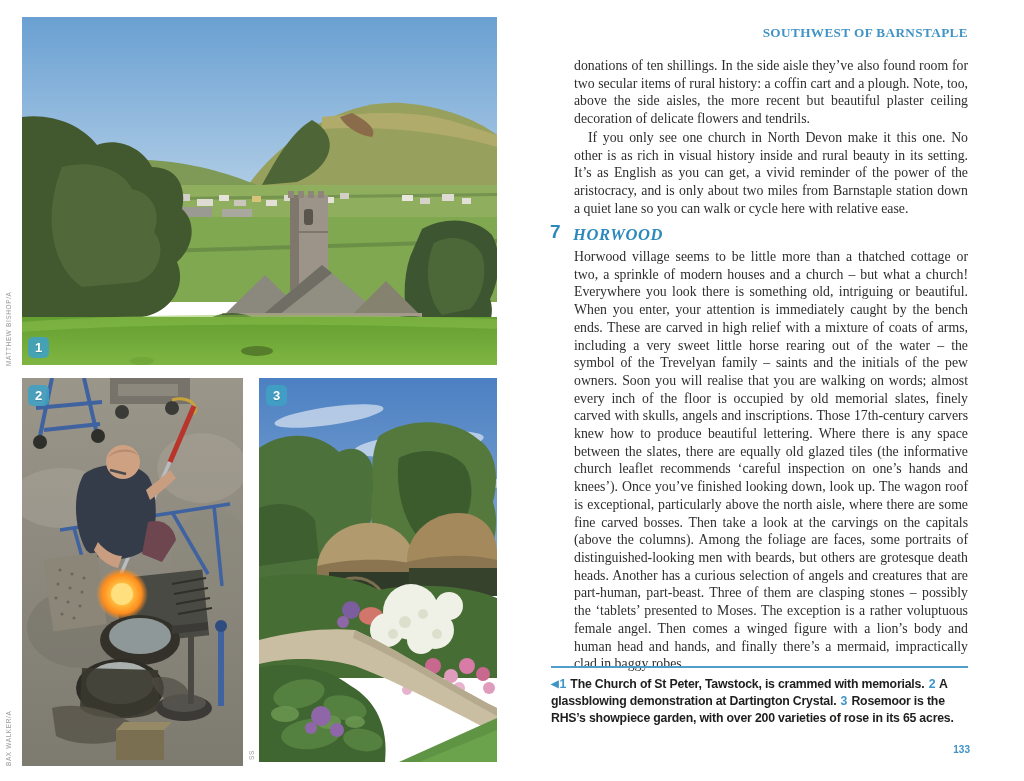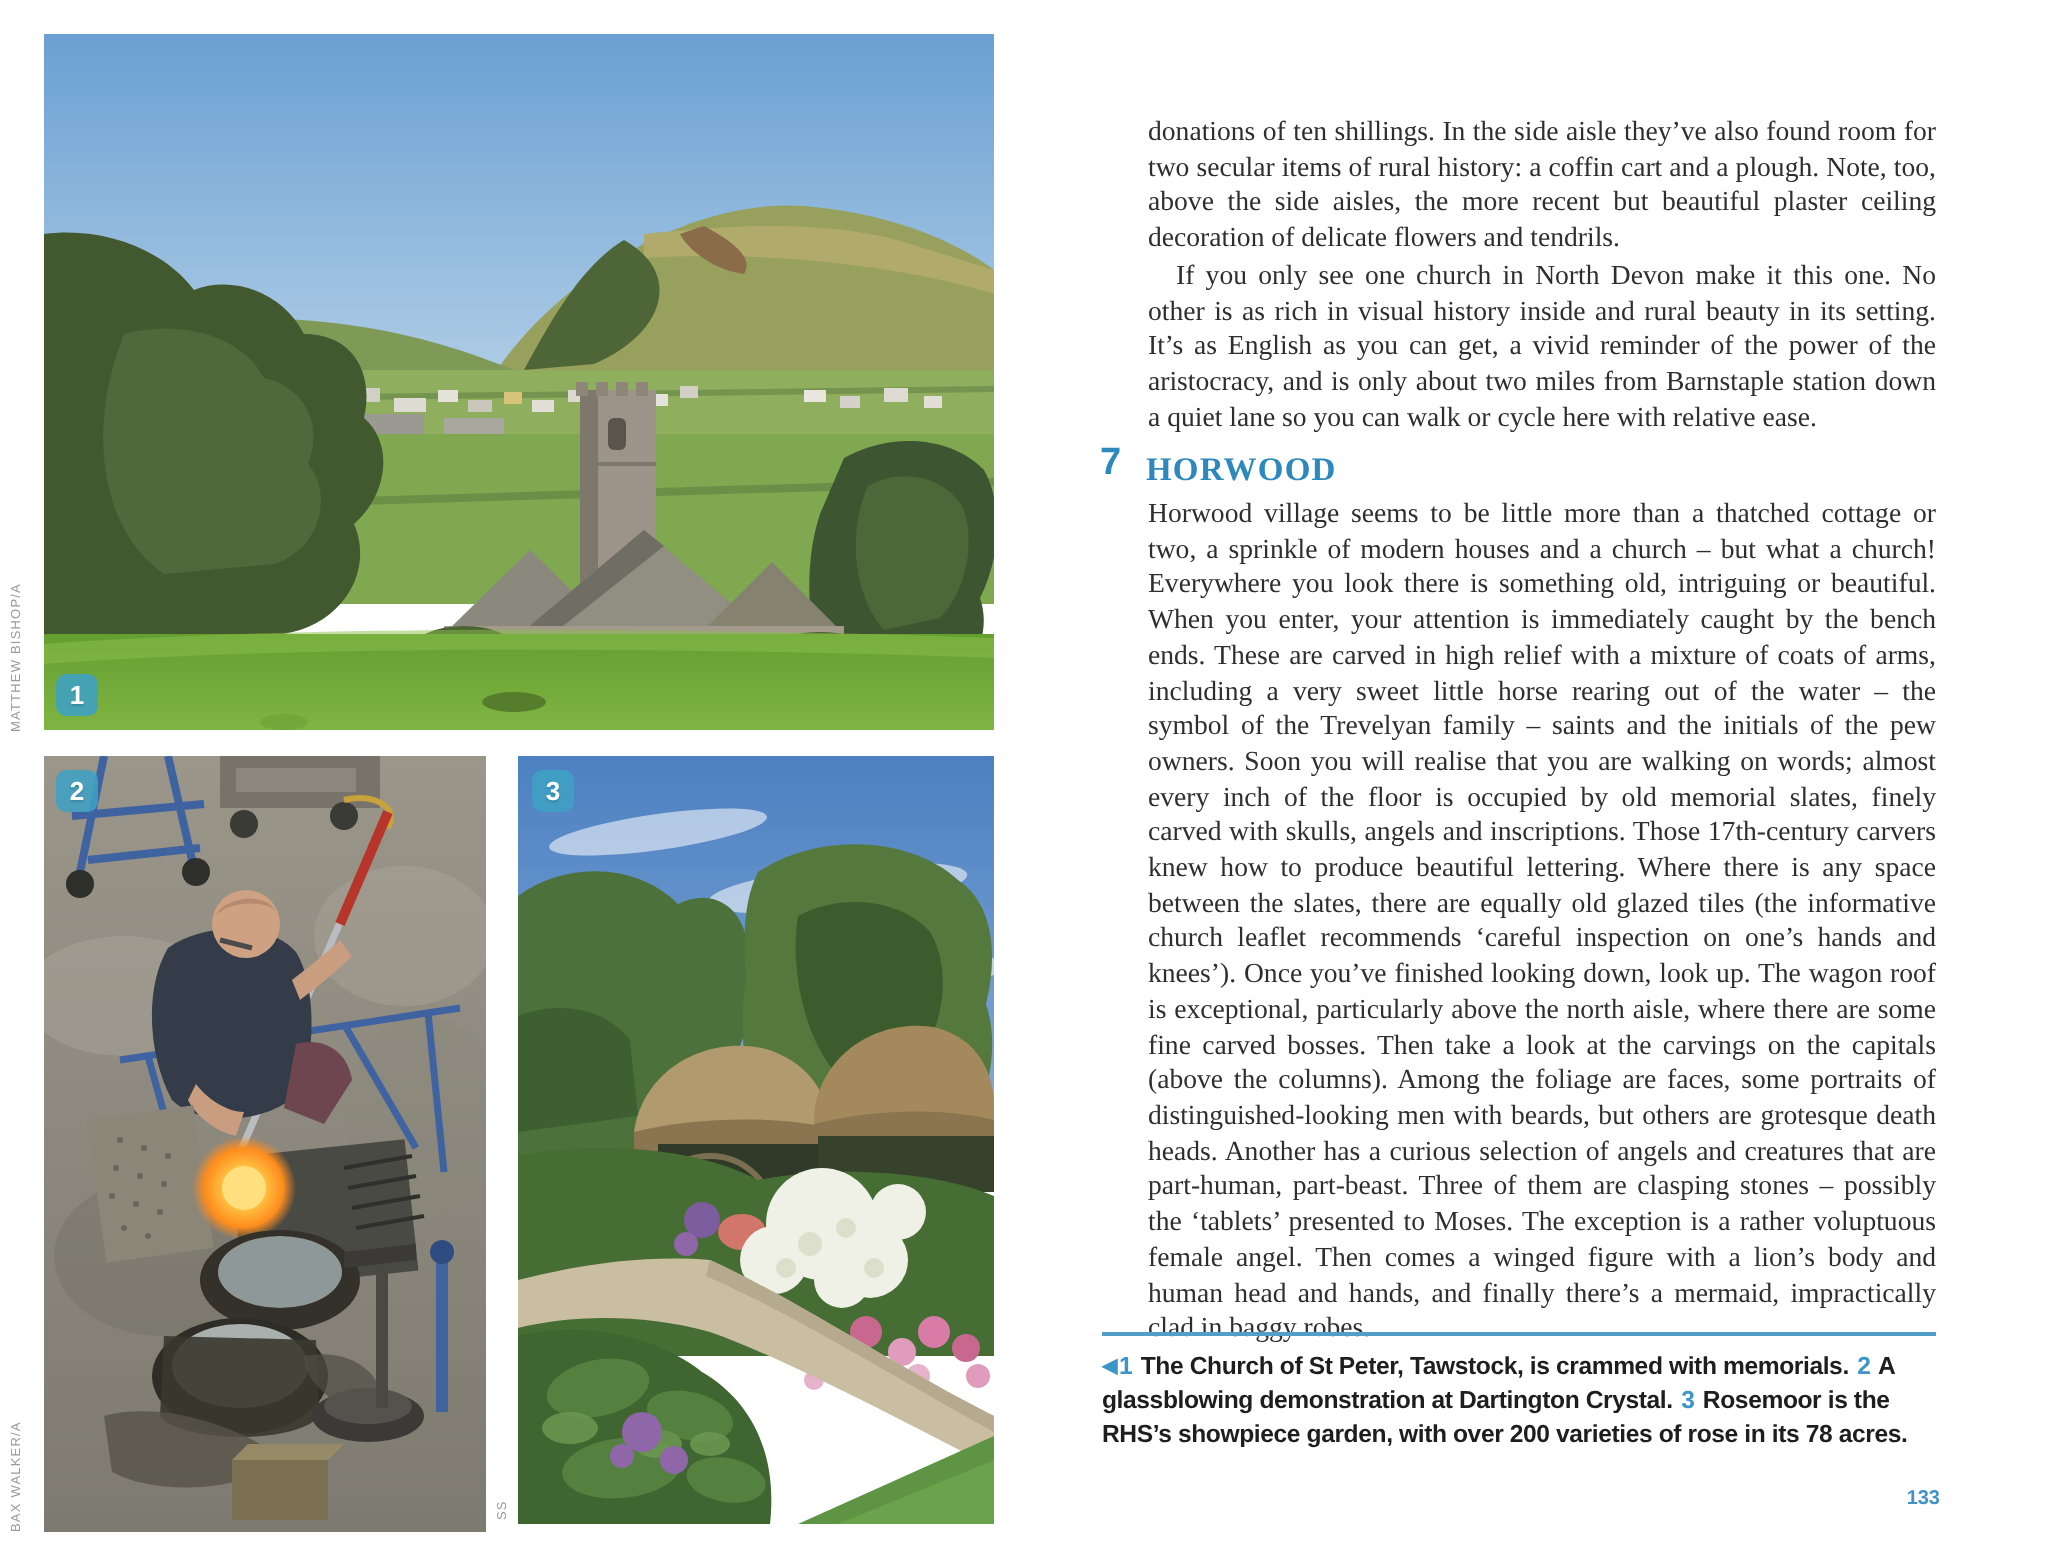--- a/index.html
+++ b/index.html
@@ -46,21 +46,21 @@
   }
   .text-col p { margin:1px; }
   .para-indent { text-indent:14px; }
   .section-head { position:relative; margin:9px 0 3px 0; text-align:left; }
   .section-number {
     position:absolute; left:-23px; top:-3px;
     font-family:"Liberation Sans", sans-serif; font-weight:bold; font-size:19px; color:#2d89bd;
   }
   .section-title {
     font-family:"Liberation Serif", serif; font-weight:bold; font-size:16.5px;
-    letter-spacing:0.6px; color:#2d89bd;
+    letter-spacing:0.6px; color:#2d89bd;font-style:italic;
   }
   .caption-rule {
     position:absolute; left:551px; top:666px; width:417px; height:2px; background:#4f9fca;
   }
   .caption-block {
     position:absolute; left:551px; top:675px; width:414px;
     font-family:"Liberation Sans", sans-serif; font-weight:bold; font-size:12.3px;
     letter-spacing:-0.2px; line-height:17px; color:#1e1e1e; text-align:left;
   }
   .cap-num  { color:#3d94c7; padding:0 1px; }
@@ -351,31 +351,32 @@
   </div>
 
   <div class="badge badge-1">1</div>
   <div class="badge badge-2">2</div>
   <div class="badge badge-3">3</div>
 
   <div class="credit credit-1">MATTHEW BISHOP/A</div>
   <div class="credit credit-2">BAX WALKER/A</div>
   <div class="credit credit-3">SS</div>
 
+  <div class="running-head">SOUTHWEST OF BARNSTAPLE</div>
 
   <div class="text-col">
     <p>donations of ten shillings. In the side aisle they’ve also found room for two secular items of rural history: a coffin cart and a plough. Note, too, above the side aisles, the more recent but beautiful plaster ceiling decoration of delicate flowers and tendrils.</p>
     <p class="para-indent">If you only see one church in North Devon make it this one. No other is as rich in visual history inside and rural beauty in its setting. It’s as English as you can get, a vivid reminder of the power of the aristocracy, and is only about two miles from Barnstaple station down a quiet lane so you can walk or cycle here with relative ease.</p>
     <div class="section-head">
       <span class="section-number">7</span>
       <span class="section-title">HORWOOD</span>
     </div>
     <p>Horwood village seems to be little more than a thatched cottage or two, a sprinkle of modern houses and a church – but what a church! Everywhere you look there is something old, intriguing or beautiful. When you enter, your attention is immediately caught by the bench ends. These are carved in high relief with a mixture of coats of arms, including a very sweet little horse rearing out of the water – the symbol of the Trevelyan family – saints and the initials of the pew owners. Soon you will realise that you are walking on words; almost every inch of the floor is occupied by old memorial slates, finely carved with skulls, angels and inscriptions. Those 17th-century carvers knew how to produce beautiful lettering. Where there is any space between the slates, there are equally old glazed tiles (the informative church leaflet recommends ‘careful inspection on one’s hands and knees’). Once you’ve finished looking down, look up. The wagon roof is exceptional, particularly above the north aisle, where there are some fine carved bosses. Then take a look at the carvings on the capitals (above the columns). Among the foliage are faces, some portraits of distinguished-looking men with beards, but others are grotesque death heads. Another has a curious selection of angels and creatures that are part-human, part-beast. Three of them are clasping stones – possibly the ‘tablets’ presented to Moses. The exception is a rather voluptuous female angel. Then comes a winged figure with a lion’s body and human head and hands, and finally there’s a mermaid, impractically clad in baggy robes.</p>
   </div>
 
   <div class="caption-rule"></div>
   <div class="caption-block">
-    <span class="cap-arrow">◀</span><span class="cap-num">1</span><span> The Church of St Peter, Tawstock, is crammed with memorials. </span><span class="cap-num">2</span><span> A glassblowing demonstration at Dartington Crystal. </span><span class="cap-num">3</span><span> Rosemoor is the RHS’s showpiece garden, with over 200 varieties of rose in its 78 acres.</span>
+    <span class="cap-arrow">◀</span><span class="cap-num">1</span><span> The Church of St Peter, Tawstock, is crammed with memorials. </span><span class="cap-num">2</span><span> A glassblowing demonstration at Dartington Crystal. </span><span class="cap-num">3</span><span> Rosemoor is the RHS’s showpiece garden, with over 200 varieties of rose in its 65 acres.</span>
   </div>
 
   <div class="page-number">133</div>
 
 </div>
 
 </body></html>

